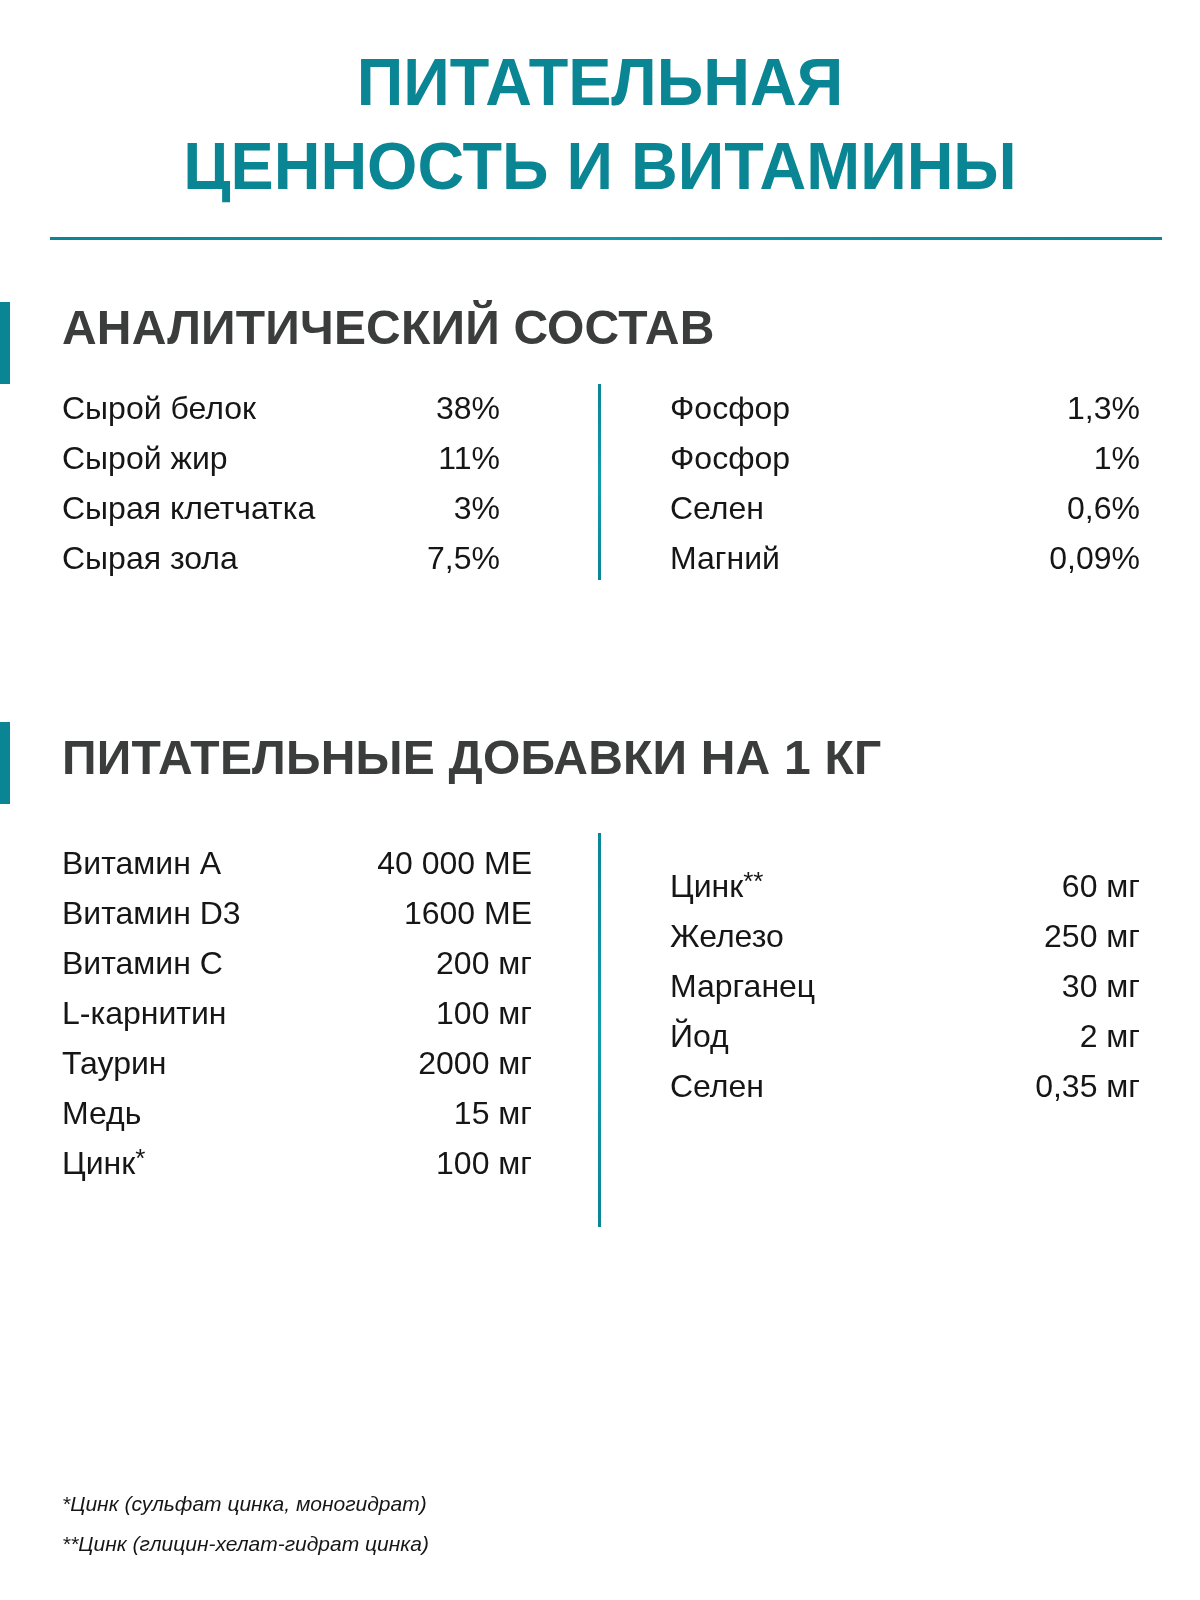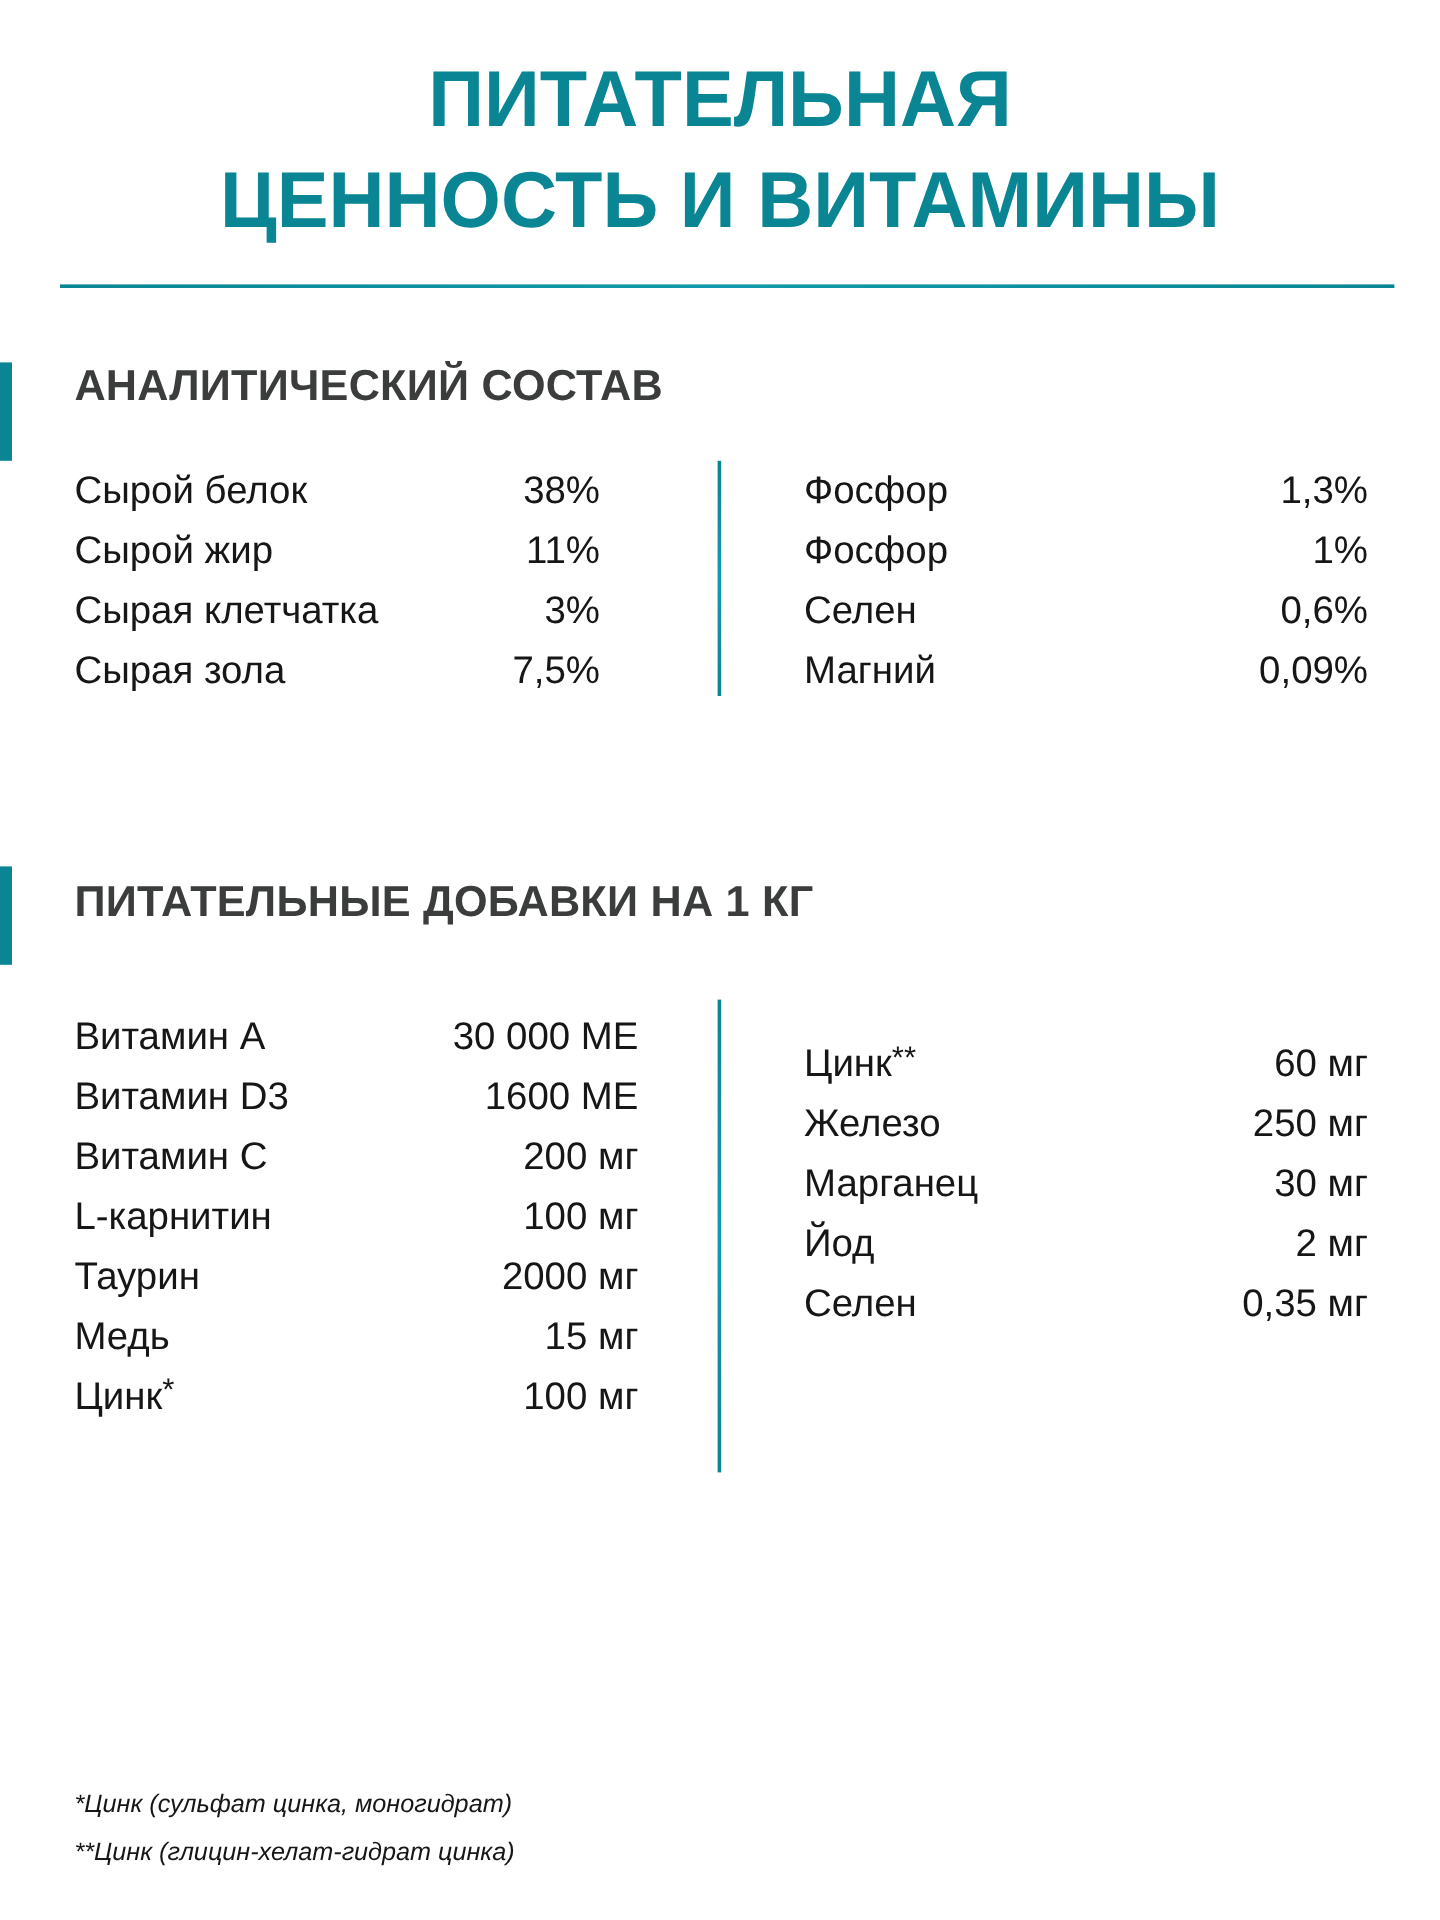--- a/index.html
+++ b/index.html
@@ -39,21 +39,21 @@
     .accent-bar {
       position: absolute;
       left: 0;
       width: 10px;
       background: #0a8594;
     }
     .section-heading {
       position: absolute;
       left: 62px;
       font-weight: bold;
-      font-size: 36px;
+      font-size: 48px;
       color: #3a3d3b;
       letter-spacing: 0.2px;
       white-space: nowrap;
     }
     .col-divider {
       position: absolute;
       left: 598px;
       width: 3px;
       background: linear-gradient(180deg, #0a8594 0%, #119bae 50%, #0a8594 100%);
     }
@@ -140,21 +140,21 @@
     <span class="value">0,09%</span>
   </div>
 </div>
 
 <div class="accent-bar" style="top:722px;height:82px;"></div>
 <div class="section-heading" style="top:730px;">ПИТАТЕЛЬНЫЕ ДОБАВКИ НА 1 КГ</div>
 
 <div class="table" style="left:62px;top:833px;width:470px;">
   <div class="row">
     <span class="label"><span>Витамин A</span><sup></sup></span>
-    <span class="value">30 000 МЕ</span>
+    <span class="value">40 000 МЕ</span>
   </div>
   <div class="row">
     <span class="label"><span>Витамин D3</span><sup></sup></span>
     <span class="value">1600 МЕ</span>
   </div>
   <div class="row">
     <span class="label"><span>Витамин C</span><sup></sup></span>
     <span class="value">200 мг</span>
   </div>
   <div class="row">

